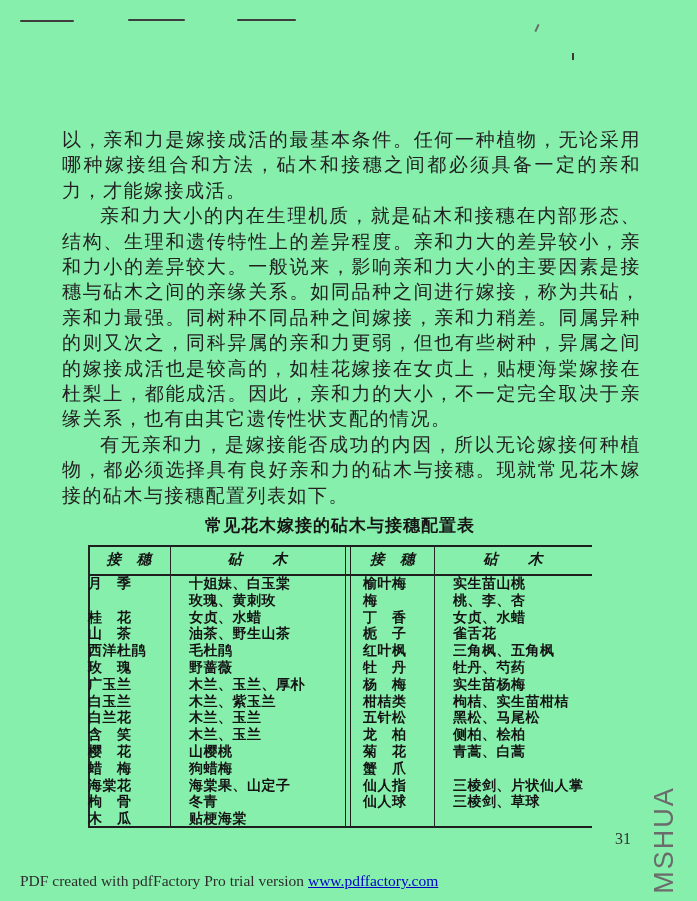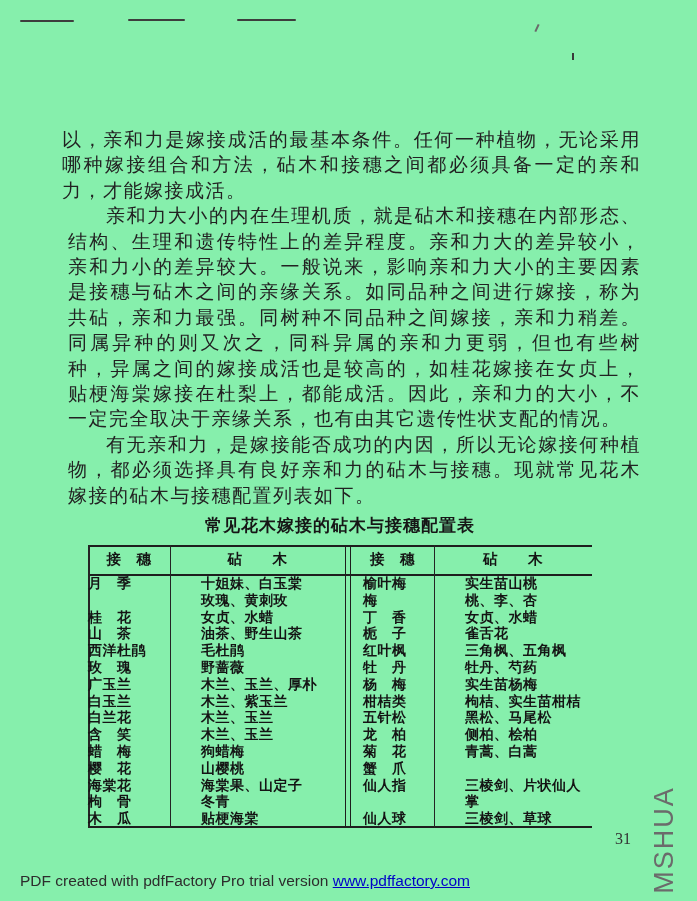--- a/index.html
+++ b/index.html
@@ -26,21 +26,21 @@
   .content {
     position: absolute;
     left: 62px; top: 127px; width: 579px;
     font-size: 19px;
     line-height: 25.4px;
     letter-spacing: 1.5px;
     text-align: justify;
     text-justify: inter-ideograph;
     color: #222;
   }
-  .content p.indent { text-indent: 2em; margin-left: 6px; }
+  .content p.indent { text-indent: 2em; }
 
   
   .table-title {
     position: absolute;
     left: 88px; top: 514px; width: 504px;
     text-align: center;
     font-size: 17px;
     font-weight: bold;
     letter-spacing: 1px;
     color: #161616;
@@ -66,36 +66,36 @@
   .hl-head { top: 29px; height: 1.5px; }
   .hl-bot { bottom: 0; height: 2px; }
   .vline { position: absolute; top: 0; bottom: 0; background: #242424; }
   .vl-left { left: 0; width: 1.5px; }
   .vl-a { left: 82px; width: 1px; }
   .vl-center { left: 257px; width: 6px; background: transparent;
                border-left: 1.8px solid #1d1d1d; border-right: 1.8px solid #1d1d1d; }
   .vl-b { left: 346px; width: 1px; }
 
   .thead { position: absolute; top: 0; left: 0; height: 29px; width: 100%;
-           display: flex; align-items: center; }
+           display: flex; align-items: center; font-style: italic; }
   .th { text-align: center; font-size: 14.5px; }
   .th0 { width: 82px; }
   .th1 { width: 175px; }
   .thgap { width: 6px; }
   .th2 { width: 83px; }
   .th3 { width: 158px; }
 
   .tside { position: absolute; top: 31px; }
   .tside-left { left: 0; width: 257px; }
   .tside-right { left: 263px; width: 241px; }
   .trow { display: flex; line-height: 16.8px; }
   .cell { white-space: pre-line; }
   .cell-scion { width: 82px; flex: none; }
   .tside-right .cell-scion { width: 83px; padding-left: 12px; }
-  .cell-stock { flex: 1; padding-left: 31px; }
+  .cell-stock { flex: 1; padding-left: 19px; }
 
   
   .pagenum {
     position: absolute;
     left: 615px; top: 830px;
     font-size: 16px; color: #333;
     font-family: "Liberation Serif", serif;
   }
 
   
@@ -109,21 +109,21 @@
     font-size: 27px;
     letter-spacing: 2px;
     color: #6b6b6b;
     text-align: center;
   }
 
   
   .footer {
     position: absolute;
     left: 20px; top: 872px;
-    font-family: Liberation Sans, sans-serif;
+    font-family: Liberation Serif, serif;
     font-size: 15.5px;
     color: #2d2d2d;
     white-space: nowrap;
   }
   .footer a {
     color: #0000c8;
     text-decoration: underline;
     cursor: pointer;
   }
 </style>
@@ -198,28 +198,28 @@
         </div>
         <div class="trow">
           <div class="cell cell-scion">白兰花</div>
           <div class="cell cell-stock">木兰、玉兰</div>
         </div>
         <div class="trow">
           <div class="cell cell-scion">含　笑</div>
           <div class="cell cell-stock">木兰、玉兰</div>
         </div>
         <div class="trow">
+          <div class="cell cell-scion">樱　花</div>
+          <div class="cell cell-stock">山樱桃</div>
+        </div>
+        <div class="trow">
           <div class="cell cell-scion">蜡　梅</div>
           <div class="cell cell-stock">狗蜡梅</div>
         </div>
         <div class="trow">
-          <div class="cell cell-scion">樱　花</div>
-          <div class="cell cell-stock">山樱桃</div>
-        </div>
-        <div class="trow">
           <div class="cell cell-scion">海棠花</div>
           <div class="cell cell-stock">海棠果、山定子</div>
         </div>
         <div class="trow">
           <div class="cell cell-scion">枸　骨</div>
           <div class="cell cell-stock">冬青</div>
         </div>
         <div class="trow">
           <div class="cell cell-scion">木　瓜</div>
           <div class="cell cell-stock">贴梗海棠</div>

